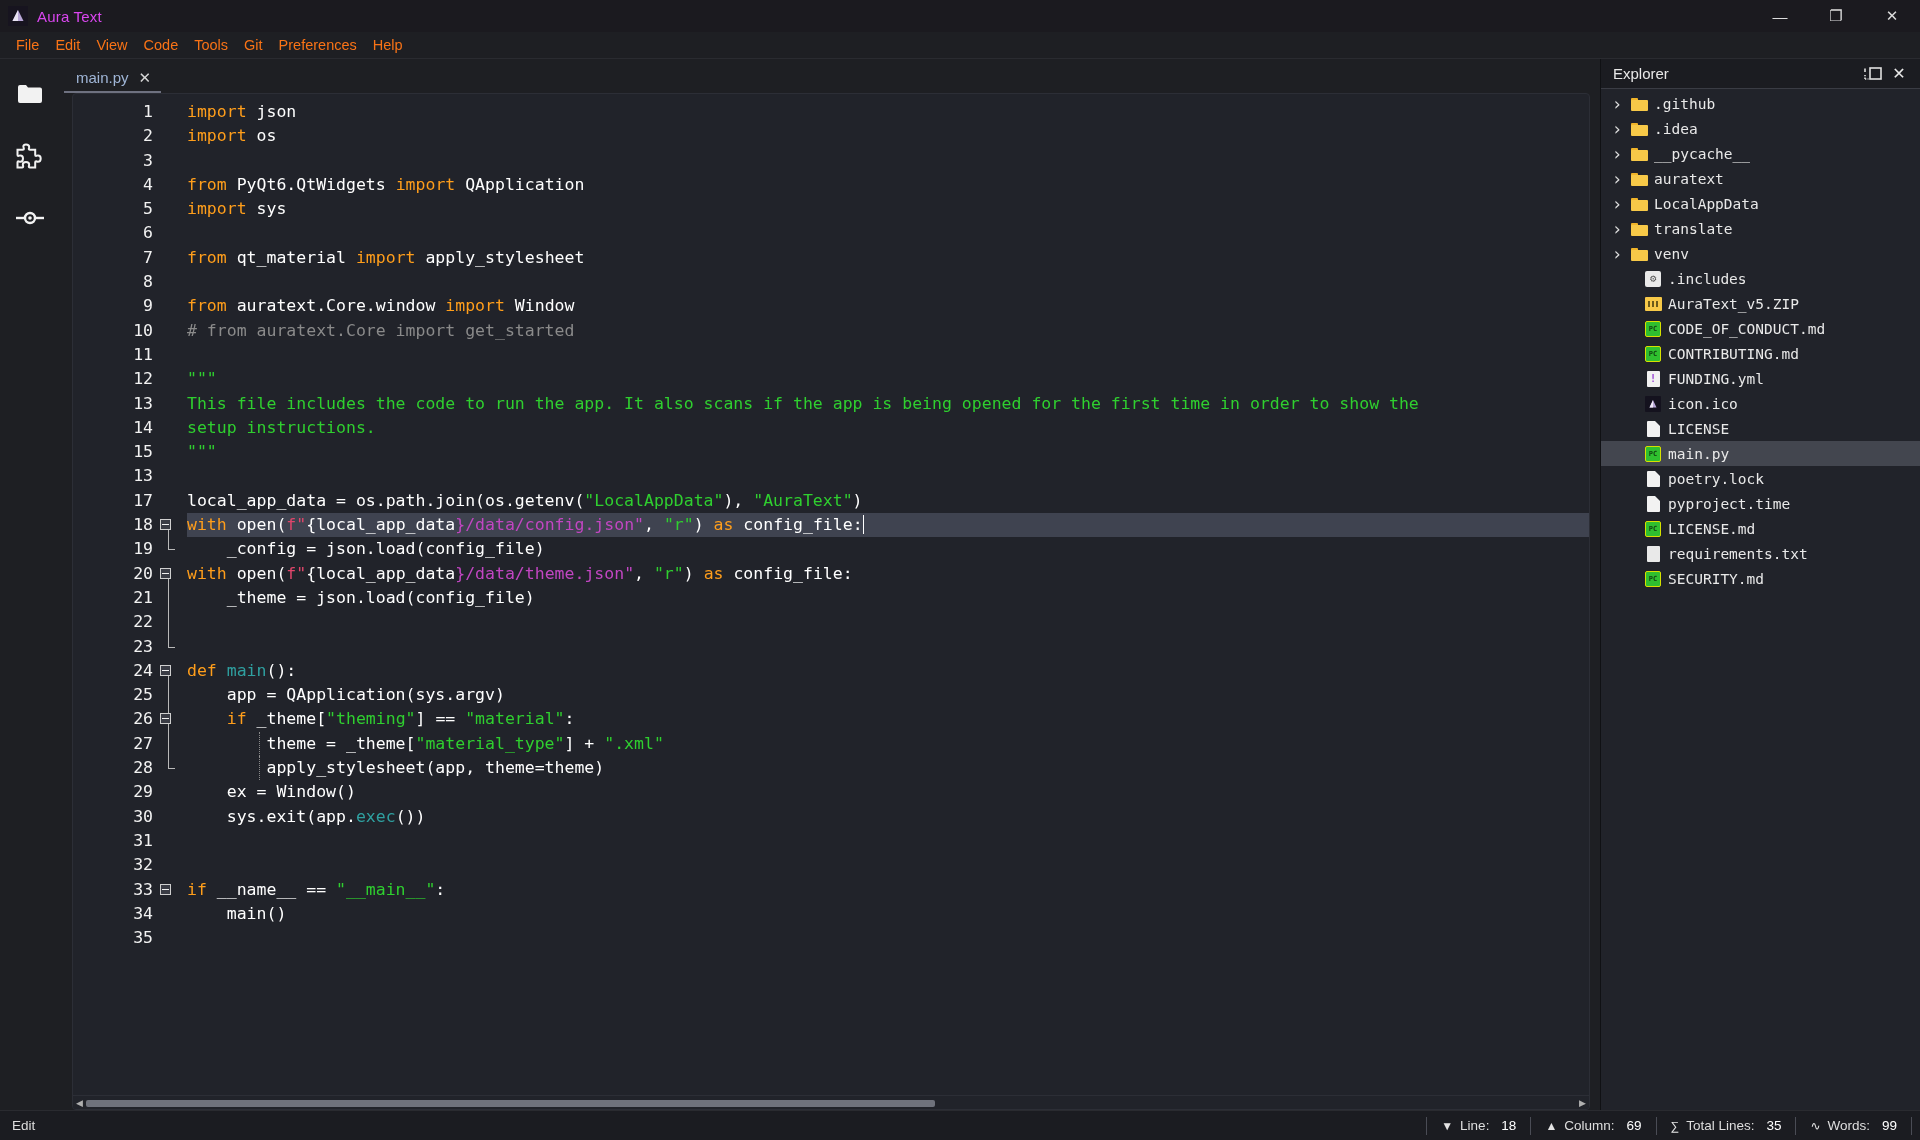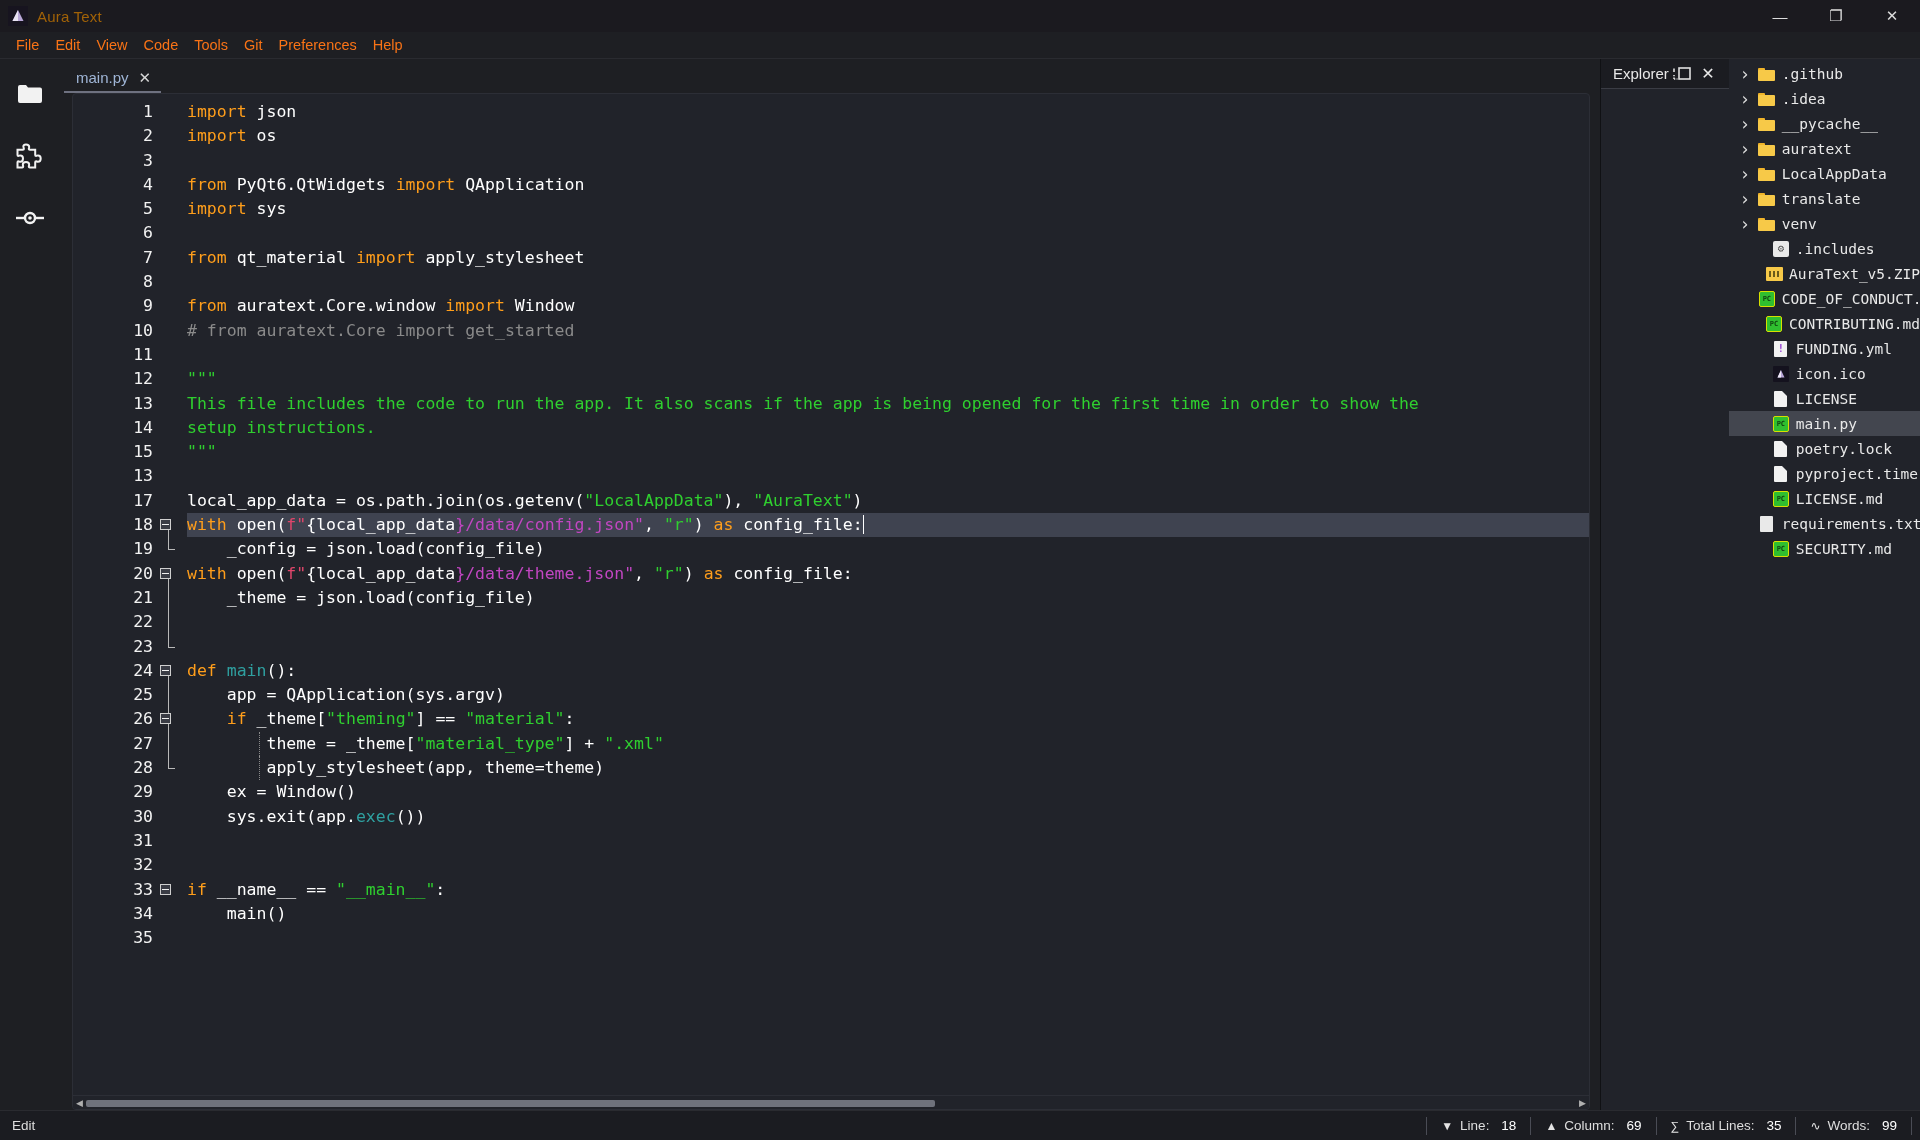--- a/index.html
+++ b/index.html
@@ -13,21 +13,21 @@
 
   
   .titlebar {
     height: 32px; background: #1b1a1f; display: flex; align-items: center;
     flex: 0 0 32px; position: relative;
   }
   .title-logo {
     width: 26px; height: 26px; margin-left: 5px; display: flex;
     align-items: center; justify-content: center;
   }
-  .title-text { color: #a16207; font-size: 15px; margin-left: 6px; letter-spacing: .2px; }
+  .title-text { color: #d946ef; font-size: 15px; margin-left: 6px; letter-spacing: .2px; }
   .win-buttons { position: absolute; right: 0; top: 0; height: 32px; display: flex; }
   .win-btn {
     width: 56px; height: 32px; display: flex; align-items: center; justify-content: center;
     color: #dcdcdc; font-size: 15px;
   }
 
   
   .menubar {
     height: 27px; flex: 0 0 27px; background: #1e1f23; display: flex;
     align-items: center; padding-left: 8px; border-bottom: 1px solid #2a2b30;
@@ -104,21 +104,21 @@
   .hscroll {
     height: 14px; flex: 0 0 14px; background: #21232a; position: relative;
     border-top: 1px solid #2c2e36; display: flex; align-items: center;
   }
   .hs-arrow { width: 13px; text-align: center; color: #b0b0b0; font-size: 9px; }
   .hs-track { flex: 1 1 auto; height: 10px; position: relative; }
   .hs-thumb { position: absolute; left: 0; top: 2px; height: 7px; width: 57%; background: #6f727c; border-radius: 2px; }
 
   
   .explorer {
-    width: 320px; flex: 0 0 320px; background: #21232a; display: flex; flex-direction: row;
+    width: 320px; flex: 0 0 320px; background: #21232a; display: flex; flex-direction: column;
     border-left: 1px solid #101114;
   }
   .exp-header {
     height: 30px; flex: 0 0 30px; background: #1b1c21; display: flex; align-items: center;
     padding: 0 8px 0 12px; border-bottom: 1px solid #3a3c44;
   }
   .exp-title { color: #e8e8e8; font-size: 15px; flex: 1 1 auto; }
   .exp-hicon { width: 26px; height: 22px; display: flex; align-items: center; justify-content: center; }
   .exp-colhead {
     height: 30px; flex: 0 0 30px; background: #3a3d45; display: flex; align-items: center;

